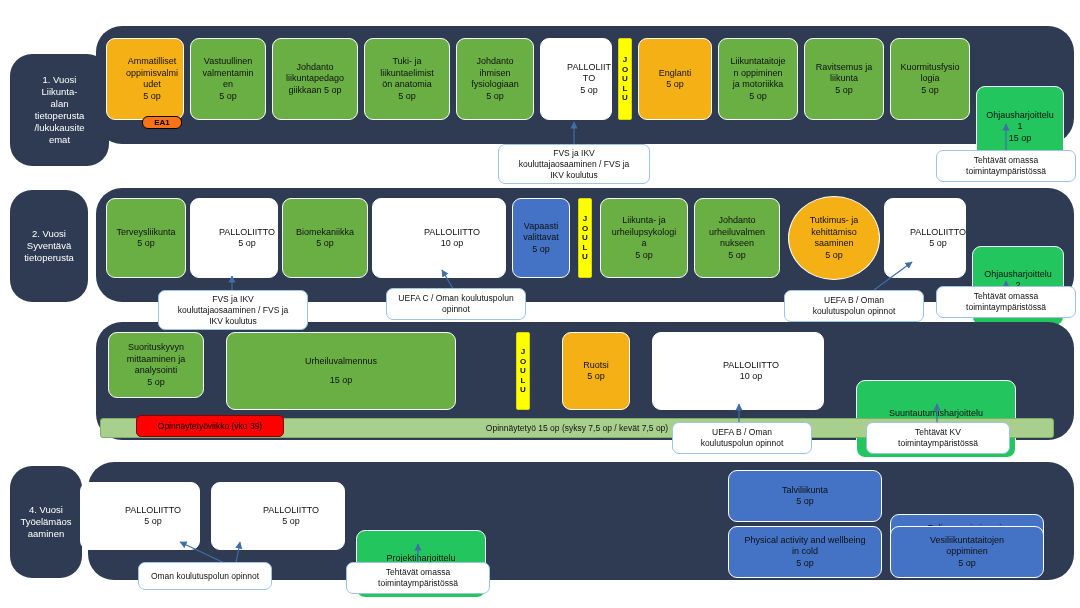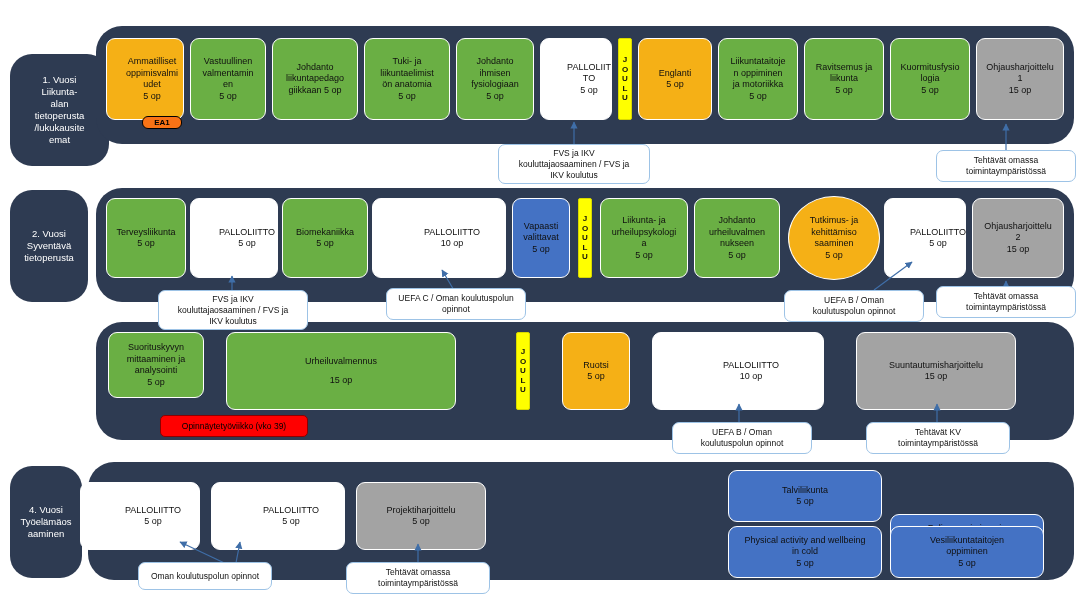--- a/index.html
+++ b/index.html
@@ -35,21 +35,21 @@
     border-radius:9px;
     border:1.6px solid #ffffff;
     font-size:9px;line-height:11.5px;
     padding:2px 3px;
     color:#101010;
     box-sizing:border-box;
   }
   .c-green{background:#6aaf44;}
   .c-orange{background:#f5b016;}
   .c-white{background:#ffffff;border-color:#ffffff;padding-left:29px;}
-  .c-lblue{background:#a3a3a3;}
+  .c-lblue{background:#22c55e;margin-top:48px;}
   .c-mblue{background:#4472c4;}
   .c-oval{background:#f5b016;border-radius:50%;}
 
   
   .joulu{
     background:#ffff00;
     border:1px solid #d8d800;
     display:flex;flex-direction:column;align-items:center;justify-content:center;
     font-size:8px;line-height:9.5px;font-weight:600;color:#101010;
     letter-spacing:0px;
@@ -398,21 +398,24 @@
     </div>
   <div class="node course c-lblue" style="left:856px;top:332px;width:160px;height:78px;">
       <div>
         <div>
           <div>Suuntautumisharjoittelu</div>
           <div>15 op</div>
         </div>
       </div>
     </div>
 
-  <div class="node thesisweek" style="left:160px;top:415px;width:148px;height:22px;text-align:center;">Opinnäytetyöviikko (vko 39)</div>
+  <div class="node thesisbar" style="left:100px;top:418px;width:954px;height:20px;position:absolute;">
+    <div class="thesis-text">Opinnäytetyö 15 op (syksy 7,5 op / kevät 7,5 op)</div>
+  </div>
+  <div class="node thesisweek" style="left:136px;top:415px;width:148px;height:22px;text-align:center;">Opinnäytetyöviikko (vko 39)</div>
 
   <div class="node yearlabel" style="left:10px;top:466px;width:72px;height:112px;">
     <div>
         <div>
           <div>4. Vuosi</div>
           <div>Työelämäos</div>
           <div>aaminen</div>
         </div>
       </div>
   </div>

